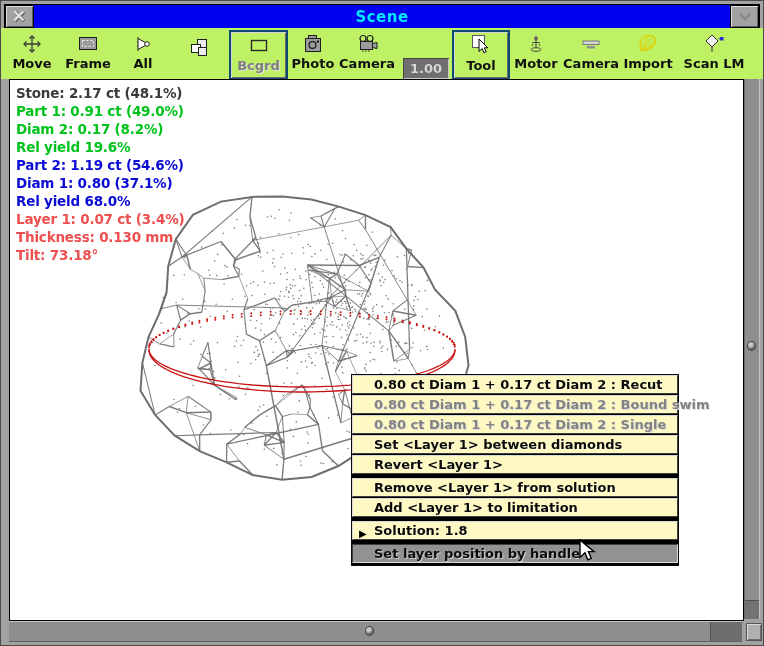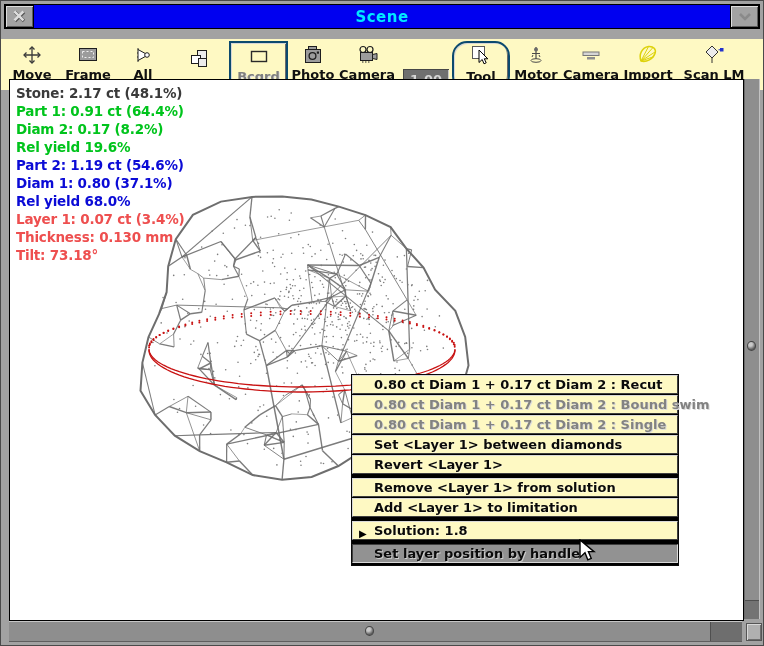--- a/index.html
+++ b/index.html
@@ -10,21 +10,21 @@
   .titlebar{position:absolute;left:3px;top:3px;right:3px;height:23px;background:#0000f0;
             border:1px solid #000;display:flex;align-items:center;}
   .tb-sysbtn{position:absolute;top:0px;width:27px;height:21px;background:#a2a2a2;
              border:1px solid #000;box-shadow:inset 1px 1px 0 #dedede,inset -1px -1px 0 #5c5c5c;
              display:flex;align-items:center;justify-content:center;}
   .tb-close{left:0px;}
   .tb-collapse{right:0px;}
   .title-text{flex:1;text-align:center;color:#00e8ff;font-size:15px;font-weight:bold;
               letter-spacing:0.5px;}
   
-  .toolbar{position:absolute;left:0;top:38px;width:100%;height:51px;background:#fef9c3;}
+  .toolbar{position:absolute;left:0;top:27px;width:100%;height:51px;background:#bef264;}
   .tb-btn{position:absolute;top:2px;height:46px;display:flex;flex-direction:column;
           align-items:center;justify-content:flex-start;cursor:default;}
   .tb-btn .ic{height:24px;display:flex;align-items:flex-end;justify-content:center;}
   .tb-btn .lb{font-size:13px;font-weight:bold;color:#111;margin-top:2px;white-space:nowrap;}
   .tb-frame{border:2px solid #0c4a6e;box-shadow:inset 1px 1px 0 #d6d6d6,inset -1px -1px 0 #6a6a6a;}
   .lb-embossed{color:#7f7f7f !important;text-shadow:1px 1px 0 #e2e2e2;}
   .zoombox{position:absolute;left:402px;top:30px;width:46px;height:21px;background:#6f6f6f;
            color:#d6d6d6;font-size:13px;font-weight:bold;text-align:center;line-height:21px;
            box-shadow:inset 1px 1px 0 #474747,inset -1px -1px 0 #c9c9c9;}
   .swatch{position:absolute;left:404px;top:55px;width:42px;height:17px;background:#b3a81f;
@@ -165,21 +165,21 @@
           <polygon points="16.5,9.5 21,8.5 21,14.5 16.5,13.5" fill="#9c9c9c" stroke="#1e1e1e"></polygon>
           <path d="M6 17 H15" stroke="#1e1e1e" stroke-dasharray="1.5 1.5"></path>
         </svg>
         </span>
       <span class="lb">Camera</span>
     </div>
 
     <div class="zoombox">1.00</div>
     <div class="swatch" style="background: rgb(179, 168, 31);"></div>
 
-    <div class="tb-btn tb-frame" style="left:451px;width:54px;border-radius:15px;">
+    <div class="tb-btn tb-frame" style="left:451px;width:54px;">
       <span class="ic">
         <svg width="22" height="22" viewBox="0 0 22 22">
           <rect x="2.5" y="1.5" width="12" height="12" fill="#fff" stroke="#5a5a5a"></rect>
           <polygon points="9,5 9,17.5 12.2,14.5 14,18.8 16.2,17.8 14.3,13.8 17.8,13.8" fill="#fff" stroke="#000"></polygon>
         </svg>
         </span>
       <span class="lb">Tool</span>
     </div>
 
     <div class="tb-btn" style="left:509px;width:52px;">
@@ -1144,21 +1144,21 @@
         <circle cx="429.3" cy="252.4" r="1" fill="#c81212"></circle>
         <circle cx="433.4" cy="254.4" r="1" fill="#c81212"></circle>
         <circle cx="437.0" cy="256.4" r="1" fill="#c81212"></circle>
         <circle cx="439.9" cy="258.5" r="1" fill="#c81212"></circle>
         <circle cx="442.1" cy="260.7" r="1" fill="#c81212"></circle>
         <circle cx="443.8" cy="262.8" r="1" fill="#c81212"></circle>
         <circle cx="444.7" cy="265.0" r="1" fill="#c81212"></circle>
       </svg>
     <div class="info">
       <div style="color: rgb(58, 58, 58);">Stone: 2.17 ct (48.1%)</div>
-      <div style="color: rgb(0, 196, 28);">Part 1: 0.91 ct (64.4%)</div>
+      <div style="color: rgb(0, 196, 28);">Part 1: 0.91 ct (49.0%)</div>
       <div style="color: rgb(0, 196, 28);">Diam 2: 0.17 (8.2%)</div>
       <div style="color: rgb(0, 196, 28);">Rel yield 19.6%</div>
       <div style="color: rgb(11, 11, 214);">Part 2: 1.19 ct (54.6%)</div>
       <div style="color: rgb(11, 11, 214);">Diam 1: 0.80 (37.1%)</div>
       <div style="color: rgb(11, 11, 214);">Rel yield 68.0%</div>
       <div style="color: rgb(238, 79, 79);">Layer 1: 0.07 ct (3.4%)</div>
       <div style="color: rgb(238, 79, 79);">Thickness: 0.130 mm</div>
       <div style="color: rgb(238, 79, 79);">Tilt: 73.18°</div>
     </div>
   </div>

